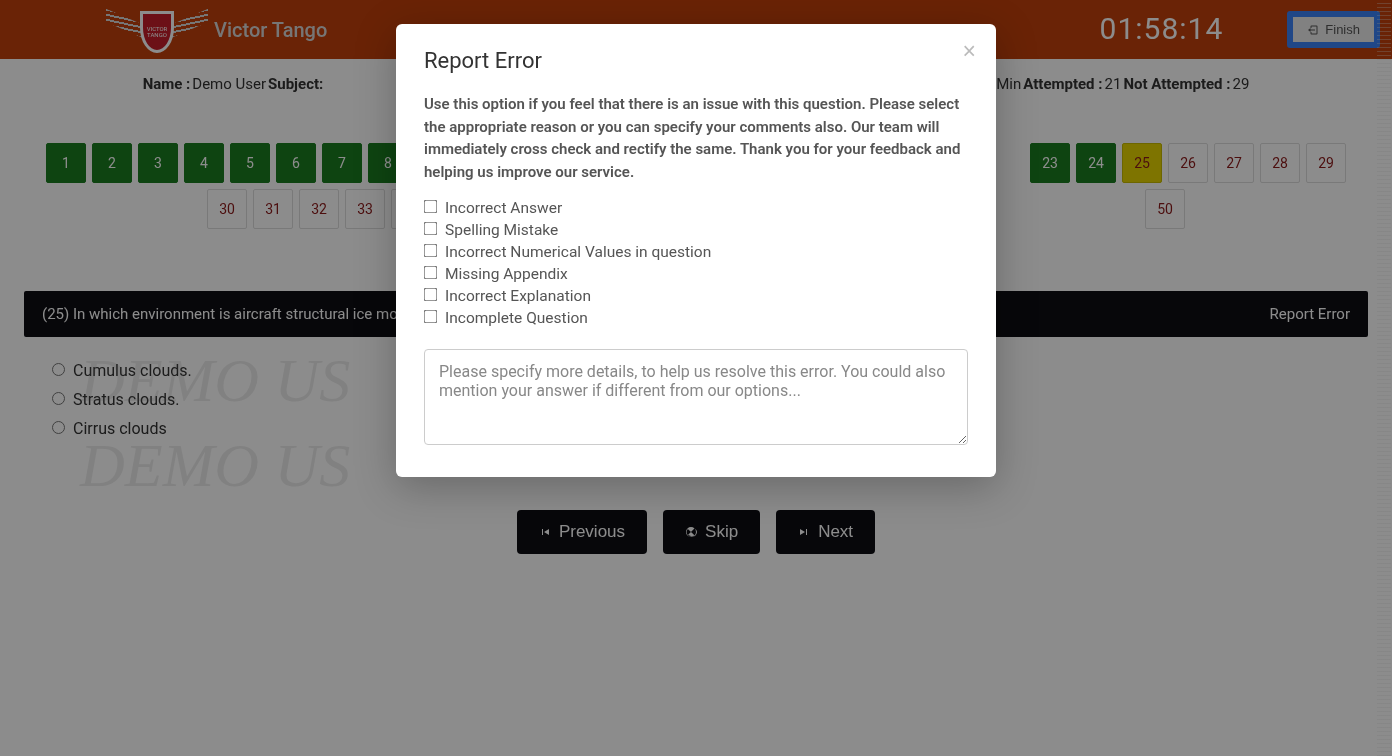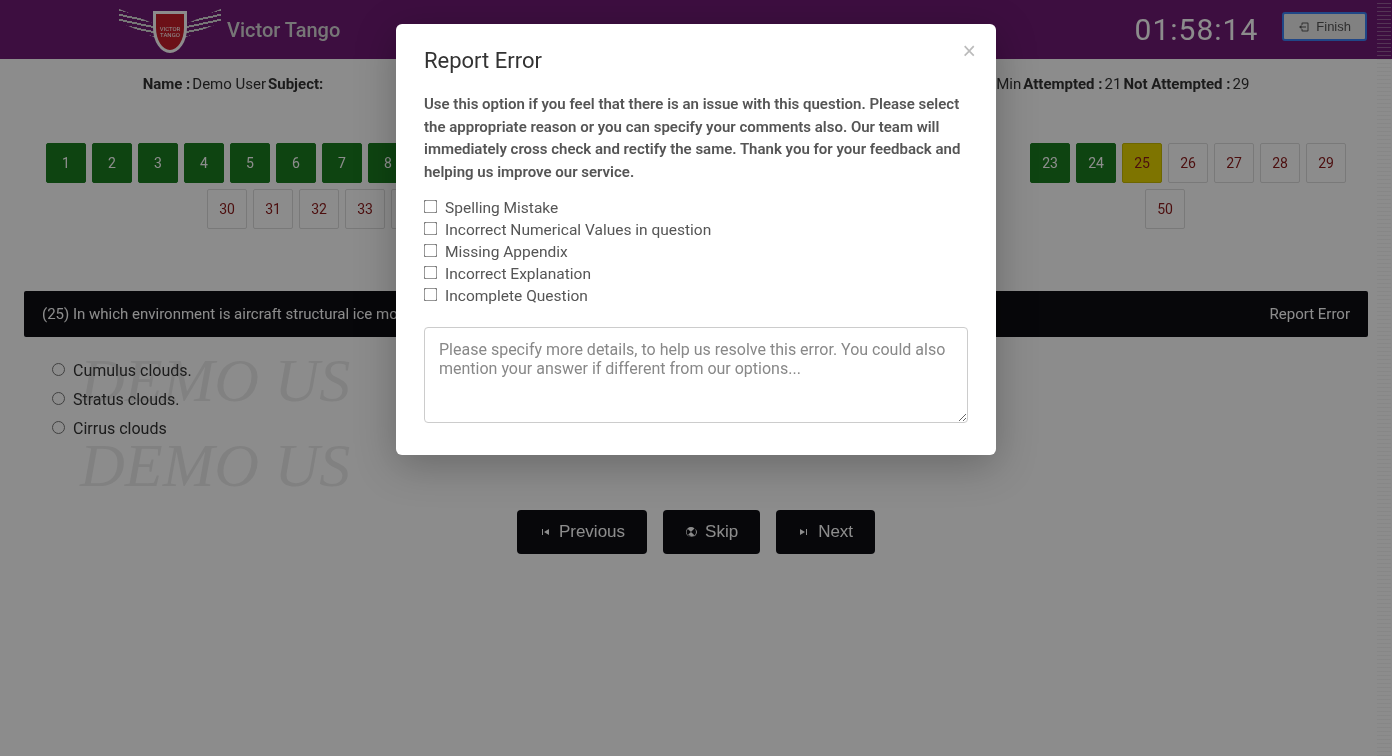--- a/index.html
+++ b/index.html
@@ -7,25 +7,25 @@
     font-family: -apple-system, BlinkMacSystemFont, "Segoe UI", Roboto, "Helvetica Neue", Arial, sans-serif;
     background: #fff;
     color: #333;
     width: 1392px;
     height: 756px;
     overflow: hidden;
     position: relative;
   }
   
   .topbar {
-    background: #701a75;
+    background: #c2410c;
     height: 59px;
     display: flex;
     align-items: center;
-    padding: 0 25px;
+    padding: 0 12px;
     color: #e0e0e0;
   }
   .logo-wrap { display: flex; align-items: center; gap: 12px; padding-left: 100px; }
   .brand-name { font-size: 20px; color: #d8d8d8; font-weight: 500; }
   .logo {
     width: 90px; height: 46px;
     position: relative;
   }
   .shield {
     width: 34px; height: 42px;
@@ -38,23 +38,23 @@
   }
   .wing {
     position: absolute; top: 6px; width: 40px; height: 22px;
     background: repeating-linear-gradient(0deg,#d8d8d8 0,#d8d8d8 2px,transparent 2px,transparent 5px);
   }
   .wing.left  { left: -6px; transform: skewY(12deg); clip-path: polygon(0 0,100% 40%,100% 100%,0 60%); }
   .wing.right { right:-6px; transform: skewY(-12deg); clip-path: polygon(0 40%,100% 0,100% 60%,0 100%); }
   .topbar-right { margin-left: auto; display: flex; align-items: flex-start; gap: 24px; }
   .timer { font-size: 30px; color: #fff; font-weight: 400; letter-spacing: 1px; }
   .finish-btn {
-    background: #ececec; border: 2px solid #3b82f6; color: #555;
+    background: #ececec; border: 6px solid #3b82f6; color: #555;
     padding: 5px 14px; font-size: 13px; border-radius: 3px; cursor: pointer;
-    display: inline-flex; align-items: center; gap: 6px;
+    display: inline-flex; align-items: center; gap: 6px; margin-left: 40px;
   }
   .finish-btn svg { width: 12px; height: 12px; }
 
   
   .page {
     padding: 16px 24px;
   }
   .meta-row {
     text-align: center; font-size: 15px; color: #333;
     display: flex; justify-content: center; gap: 2px; flex-wrap: wrap;
@@ -267,20 +267,21 @@
 </div>
 
 <div class="right-gutter"></div>
 
 <div class="backdrop"></div>
 <div class="modal">
   <button class="modal-close">×</button>
   <h2>Report Error</h2>
   <p class="modal-desc">Use this option if you feel that there is an issue with this question. Please select the appropriate reason or you can specify your comments also. Our team will immediately cross check and rectify the same. Thank you for your feedback and helping us improve our service.</p>
   <div class="check-list" id="reason-list">
+      <label><input type="checkbox" style=""><span>Incorrect Answer</span></label>
       <label><input type="checkbox" style=""><span>Spelling Mistake</span></label>
       <label><input type="checkbox" style=""><span>Incorrect Numerical Values in question</span></label>
       <label><input type="checkbox" style=""><span>Missing Appendix</span></label>
       <label><input type="checkbox" style=""><span>Incorrect Explanation</span></label>
       <label><input type="checkbox" style=""><span>Incomplete Question</span></label>
     </div>
   <textarea placeholder="Please specify more details, to help us resolve this error. You could also mention your answer if different from our options..." style=""></textarea>
 </div>
 
 </body></html>

